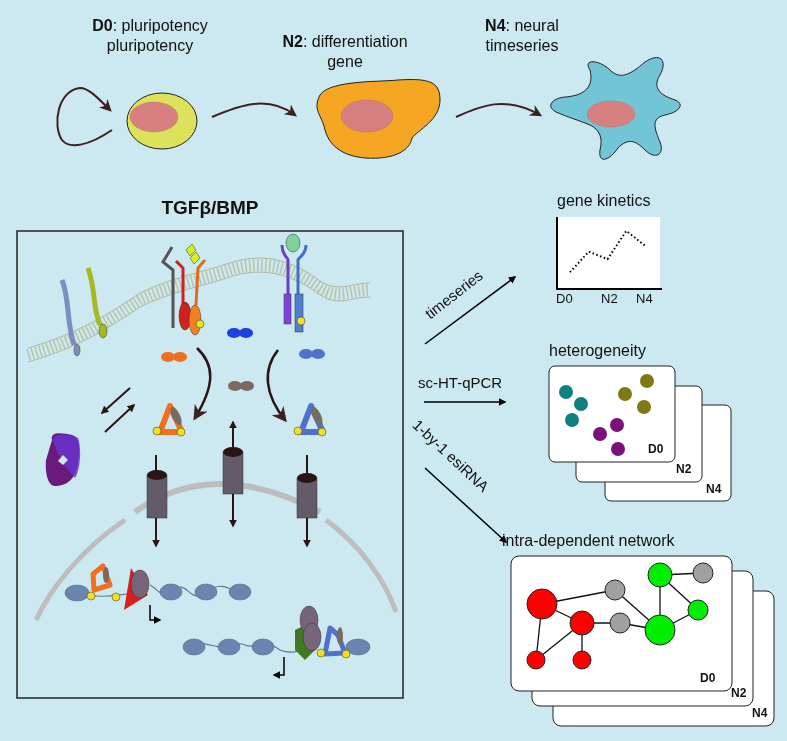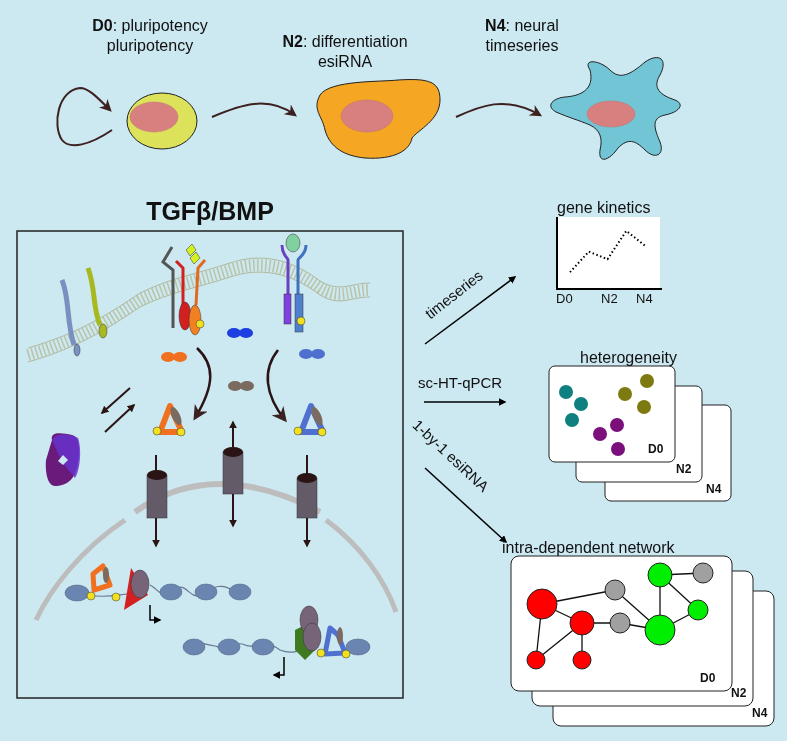--- a/index.html
+++ b/index.html
@@ -1,36 +1,36 @@
 <!DOCTYPE html>
 <html><head>
 <meta charset="utf-8">
 <style>
   html, body { margin: 0; padding: 0; }
   body { width: 787px; height: 741px; background: #cce8f1; position: relative; overflow: hidden;
          font-family: "Liberation Sans", sans-serif; color: #111; }
   .stage-label { position: absolute; text-align: center; font-size: 16px; line-height: 20px; }
   .stage-label b { font-weight: bold; }
   .panel-title { position: absolute; left: 130px; top: 197px; width: 160px; text-align: center;
-                 font-size: 25px; font-weight: bold; }
-  .out-title { position: absolute; font-size: 16px; margin-top: 7px; }
+                 font-size: 19px; font-weight: bold; }
+  .out-title { position: absolute; font-size: 16px; }
   .card-label { position: absolute; font-size: 12px; font-weight: bold; }
   .method-label { position: absolute; font-size: 15px; white-space: nowrap; transform-origin: left bottom; }
   svg { position: absolute; left: 0; top: 0; }
 </style>
 </head>
 <body>
 
 <div class="stage-label" style="left:60px;top:16px;width:180px;">
   <b>D0</b><span>: pluripotency</span><br>
   <span>pluripotency</span>
 </div>
 <div class="stage-label" style="left:255px;top:32px;width:180px;">
   <b>N2</b><span>: differentiation</span><br>
-  <span>esiRNA</span>
+  <span>gene</span>
 </div>
 <div class="stage-label" style="left:447px;top:16px;width:150px;">
   <b>N4</b><span>: neural</span><br>
   <span>timeseries</span>
 </div>
 
 <svg width="787" height="741" viewBox="0 0 787 741">
   <defs>
     <marker id="ah" viewBox="0 0 10 10" refX="8" refY="5" markerWidth="6" markerHeight="6" orient="auto">
       <path d="M0,0 L10,5 L0,10 L3,5 Z" fill="#3d2020"></path>
@@ -264,21 +264,21 @@
 
 <div class="method-label" style="left:432px;top:305px;transform:rotate(-38deg);">timeseries</div>
 <div class="method-label" style="left:418px;top:374px;text-align:right;">sc-HT-qPCR</div>
 <div class="method-label" style="left:421px;top:416px;transform:rotate(43deg);transform-origin:left top;">1-by-1 esiRNA</div>
 
 <div class="out-title" style="left:557px;top:192px;">gene kinetics</div>
 <div class="card-label" style="left:556px;top:291px;font-weight:normal;font-size:13px;">D0</div>
 <div class="card-label" style="left:601px;top:291px;font-weight:normal;font-size:13px;">N2</div>
 <div class="card-label" style="left:636px;top:291px;font-weight:normal;font-size:13px;">N4</div>
 
-<div class="out-title" style="left:580px;top:342px;">heterogeneity</div>
+<div class="out-title" style="left:549px;top:342px;">heterogeneity</div>
 <div class="card-label" style="left:648px;top:442px;">D0</div>
 <div class="card-label" style="left:676px;top:462px;">N2</div>
 <div class="card-label" style="left:706px;top:482px;">N4</div>
 
 <div class="out-title" style="left:502px;top:532px;">intra-dependent network</div>
 <div class="card-label" style="left:700px;top:671px;">D0</div>
 <div class="card-label" style="left:731px;top:686px;">N2</div>
 <div class="card-label" style="left:752px;top:706px;">N4</div>
 
 </body></html>

